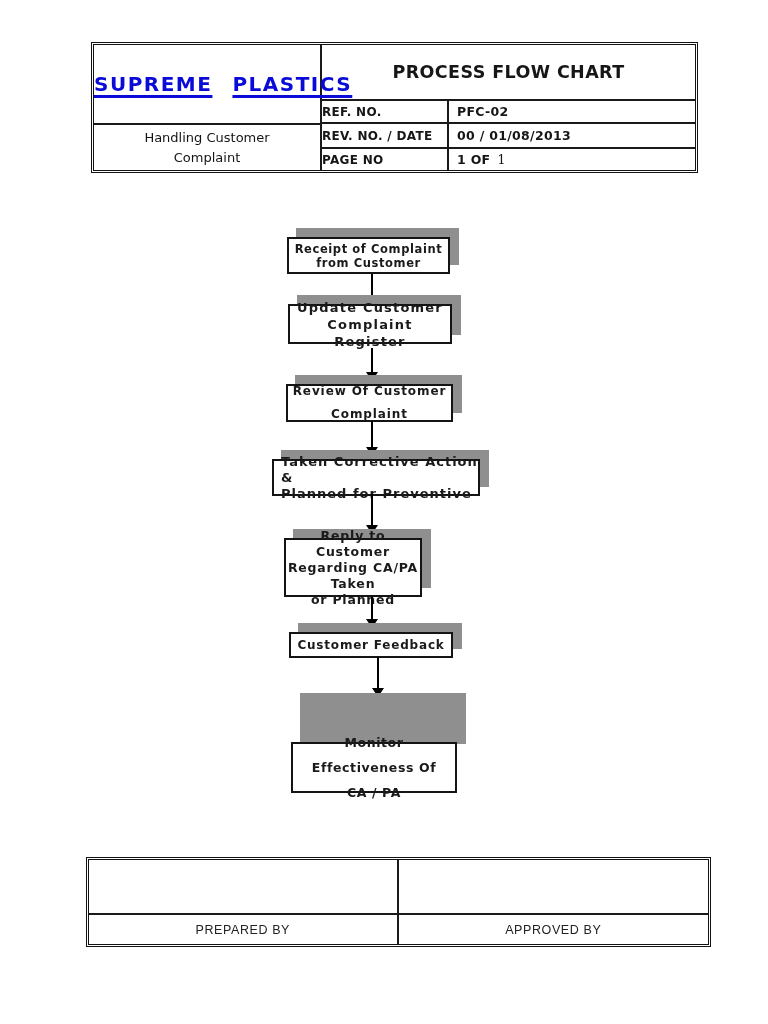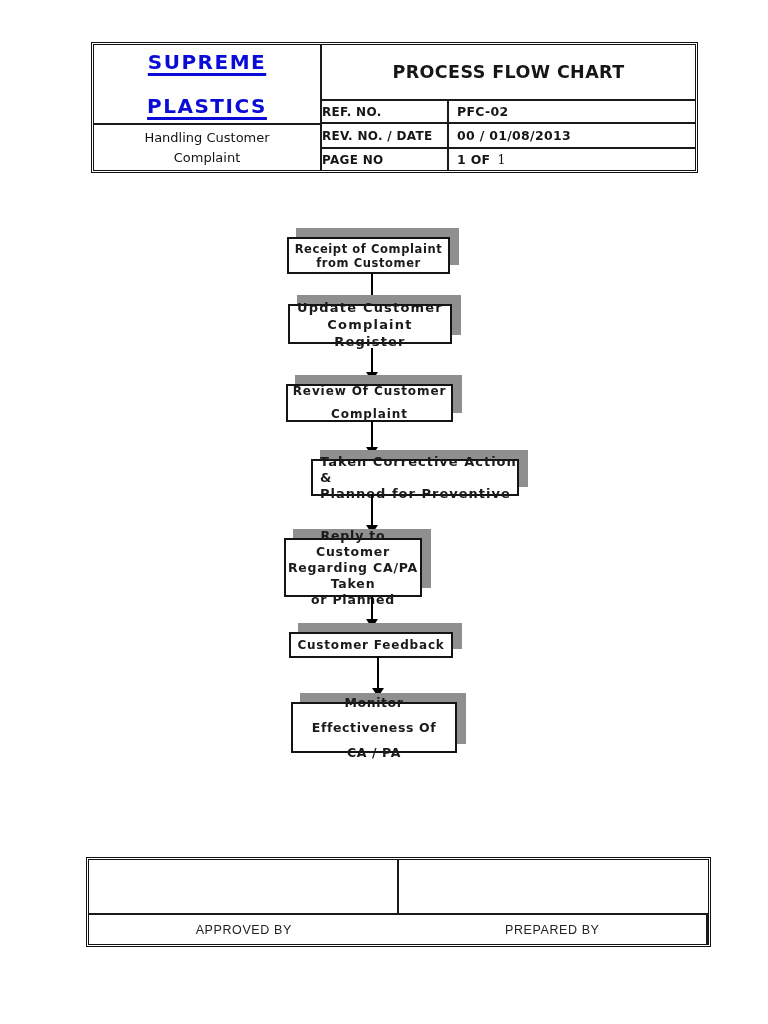--- a/index.html
+++ b/index.html
@@ -9,22 +9,22 @@
   }
   .pre{white-space:pre-line;}
 
   
   .hdr{
     position:absolute;left:91px;top:42px;width:607px;height:131px;
     border:3px double #121212;box-sizing:border-box;display:flex;background:#fff;
   }
   .hdr-left{width:228px;border-right:2px solid #1a1a1a;display:flex;flex-direction:column;box-sizing:border-box;}
   .cell-supreme{
-    height:80px;border-bottom:2px solid #1a1a1a;display:flex;flex-direction:column;
-    align-items:center;justify-content:center;box-sizing:border-box;gap:20px;
+    height:80px;border-bottom:2px solid #1a1a1a;display:flex;flex-direction:row;
+    align-items:center;justify-content:space-between;box-sizing:border-box;gap:20px;
   }
   .cell-supreme span{
     color:#0b0bd8;font-weight:bold;font-size:20px;letter-spacing:1.5px;
     text-decoration:underline;text-decoration-thickness:2.5px;text-underline-offset:4px;
   }
   .cell-handling{
     flex:1;display:flex;align-items:center;justify-content:center;text-align:center;
     font-size:13px;line-height:20px;color:#141414;
   }
   .hdr-right{flex:1;display:flex;flex-direction:column;box-sizing:border-box;}
@@ -56,28 +56,28 @@
   .fc .box{
     position:relative;width:100%;height:100%;background:#fff;border:2px solid #141414;
     box-sizing:border-box;display:flex;align-items:center;justify-content:center;
     text-align:center;font-weight:bold;font-size:11.5px;line-height:14px;letter-spacing:.6px;color:#1a1a1a;
   }
   .b1{left:287px;top:237px;width:163px;height:37px;}
   .b2{left:288px;top:304px;width:164px;height:40px;}
   .b2 .box{font-size:13px;line-height:17px;letter-spacing:1.2px;}
   .b3{left:286px;top:384px;width:167px;height:38px;}
   .b3 .box{font-size:12px;letter-spacing:.9px;line-height:23px;}
-  .b4{left:272px;top:459px;width:208px;height:37px;margin-left:39px;}
+  .b4{left:272px;top:459px;width:208px;height:37px;}
   .b4 .box{font-size:13px;letter-spacing:1px;line-height:16px;justify-content:flex-start;text-align:left;padding-left:7px;}
   .b5{left:284px;top:538px;width:138px;height:59px;}
   .b5 .box{font-size:12.5px;letter-spacing:.8px;line-height:16px;}
   .b6{left:289px;top:632px;width:164px;height:26px;}
   .b6 .box{font-size:12px;letter-spacing:.8px;}
   .b7{left:291px;top:702px;width:166px;height:51px;}
-  .b7 .box{font-size:12.5px;letter-spacing:.6px;line-height:25px;}
+  .b7 .box{font-size:12.5px;letter-spacing:.6px;line-height:25px;margin-top:40px;}
 
   .arrow{position:absolute;width:12px;display:flex;flex-direction:column;align-items:center;}
   .arrow .stem{width:2px;background:#000;flex:1;}
   .arrow .head{
     width:0;height:0;border-left:6px solid transparent;border-right:6px solid transparent;
     border-top:9px solid #000;
   }
   .a1{left:366px;top:274px;height:30px;}
   .a2{left:366px;top:348px;height:33px;}
   .a3{left:366px;top:421px;height:35px;}
@@ -195,15 +195,15 @@
 
 <div class="fc b7">
   <div class="shadow"></div>
   <div class="box pre">Monitor Effectiveness Of
 CA /  PA</div>
 </div>
 
 <div class="ftr">
   <div class="c c1"></div>
   <div class="c c2"></div>
+  <div class="c c3 sig">PREPARED BY</div>
   <div class="c sig">APPROVED BY</div>
-  <div class="c c3 sig">PREPARED BY</div>
 </div>
 
 </body></html>

